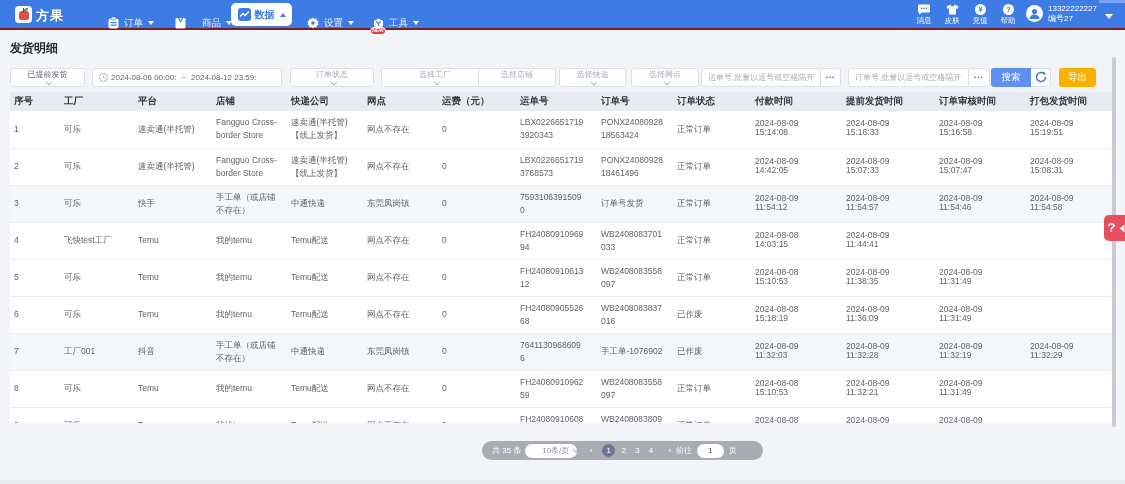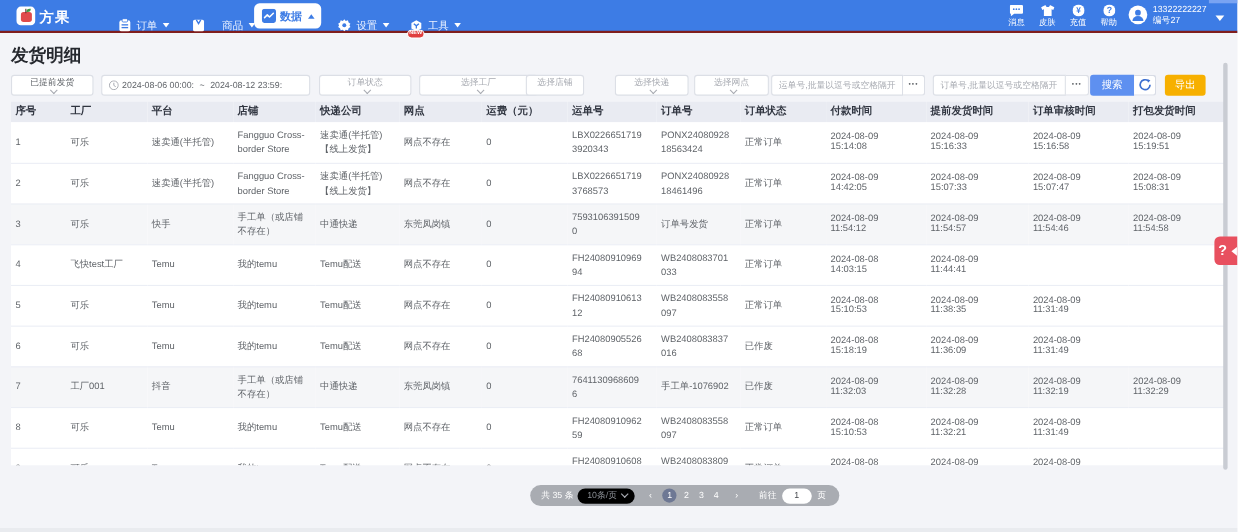--- a/index.html
+++ b/index.html
@@ -18,42 +18,42 @@
 .caret-up-b { width:0; height:0; border-left:3.5px solid transparent; border-right:3.5px solid transparent; border-bottom:4.5px solid #3D7CE5; margin-left:5px; }
 .navpill { position:absolute; left:231px; top:3px; width:61px; height:23px; background:#fff; border-radius:5px; display:flex; align-items:center; justify-content:center; color:#3D7CE5; font-size:10px; font-weight:bold; }
 .rtool { position:absolute; top:4px; width:34px; text-align:center; color:#fff; }
 .rtool .lbl { font-size:7.5px; margin-top:1px; }
 .rtool .ic { height:11px; display:flex; align-items:center; justify-content:center; }
 .avatar { position:absolute; left:1026px; top:5px; width:17px; height:17px; border-radius:50%; background:#fff; }
 .phone { position:absolute; left:1048px; top:4px; color:#fff; font-size:8px; line-height:10px; }
 .tr-corner { position:absolute; right:0; top:0; width:26px; height:2.5px; background:#79A3F2; }
 
 
-.title { position:absolute; left:10px; top:40px; font-size:16px; font-weight:bold; color:#25282e; }
+.title { position:absolute; left:10px; top:40px; font-size:12px; font-weight:bold; color:#25282e; }
 
 
 .fbox { position:absolute; top:68px; height:18.5px; background:#fff; border:1px solid #DCDFE6; border-radius:3px; font-size:8px; color:#5f6368; display:flex; align-items:center; white-space:nowrap; overflow:hidden; }
 .ph { color:#A8ABB2; }
 .fsel { justify-content:space-between; padding:0 6px;flex-direction:column; }
 .chev { width:5px; height:5px; border-right:1px solid #A8ABB2; border-bottom:1px solid #A8ABB2; transform:rotate(45deg) translateY(-2px); }
 .btn-search { position:absolute; left:991px; top:68px; width:40px; height:18.5px; background:#5E90F0; border-radius:3px 0 0 3px; color:#fff; font-size:9.5px; display:flex; align-items:center; justify-content:center; }
 .btn-refresh { position:absolute; left:1031px; top:68px; width:20px; height:18.5px; background:#fff; border:1px solid #D8DCE6; border-left:none; border-radius:0 3px 3px 0; display:flex; align-items:center; justify-content:center; }
 .btn-export { position:absolute; left:1059px; top:68px; width:37px; height:19px; background:#F7B000; border-radius:3px; color:#fff; font-size:9.5px; display:flex; align-items:center; justify-content:center; }
 
 
 .tablewrap { position:absolute; left:10px; top:92px; width:1105px; height:330.5px; overflow:hidden; background:#fff; }
 table { border-collapse:collapse; table-layout:fixed; width:1105px; font-size:8.5px; color:#5f6368; }
 th { background:#E9EBF2; height:19px; font-size:9.5px; font-weight:bold; color:#303540; text-align:left; padding:0 4px; }
 td { height:37px; border-bottom:1px solid #EBEEF5; padding:0 4px; vertical-align:middle; line-height:13px; }
 tr.g td { background:#F5F6F8; }
 .dt { display:inline-block; font-size:8.5px; line-height:9px; }
 
 
 .pager { position:absolute; left:482px; top:441px; width:281px; height:19px; background:#A9ACB2; border-radius:9.5px; display:flex; align-items:center; color:#fff; font-size:8px; }
-.psel { width:52px; height:14px; background:#000000; border-radius:7px; color:#8a8e94; font-size:8px; display:flex; align-items:center; justify-content:center; margin:0 4px; }
+.psel { width:52px; height:14px; background:#ffffff; border-radius:7px; color:#8a8e94; font-size:8px; display:flex; align-items:center; justify-content:flex-end; margin:0 4px; }
 .pnum { width:13.5px; text-align:center; }
 .pcur { width:13px; height:13px; line-height:13px; border-radius:50%; background:#6E7894; text-align:center; }
 .pinput { width:27px; height:14px; background:#fff; border-radius:7px; color:#45484d; text-align:center; line-height:14px; margin:0 5px; }
 
 
 .scrollbar { position:absolute; left:1112px; top:57px; width:3.5px; height:370px; background:#C9CCD3; border-radius:2px; }
 .helpbtn { position:absolute; left:1104px; top:215px; width:21px; height:26px; background:#E8505F; border-radius:5px 0 0 5px; color:#fff; font-weight:bold; font-size:13px; line-height:26px; text-align:center; }
 .botline { position:absolute; left:0; top:480px; width:1125px; height:4px; background:#E9EBEF; }
 </style>
 </head>
@@ -177,21 +177,21 @@
     <span>2024-08-12 23:59:</span>
 </div>
 <div class="fbox fsel" style="left:290px;width:84px;">
     <span class="ph">订单状态</span>
     <span class="chev"></span>
   </div>
 <div class="fbox fsel" style="left:381px;width:108px;align-items:center;">
     <span class="ph">选择工厂</span>
     <span class="chev"></span>
   </div>
-<div class="fbox fsel" style="left:478px;width:53px;gap:33px;">
+<div class="fbox fsel" style="left:478px;width:78px;gap:33px;">
     <span class="ph">选择店铺</span>
     <span class="chev"></span>
   </div>
 <div class="fbox fsel" style="left:559px;width:67px;">
     <span class="ph">选择快递</span>
     <span class="chev"></span>
   </div>
 <div class="fbox fsel" style="left:631px;width:68px;font-family:Liberation Serif, serif;">
     <span class="ph">选择网点</span>
     <span class="chev"></span>
@@ -402,21 +402,21 @@
 
 <div class="pager">
   <span style="margin-left:10px;">共 35 条</span>
   <span class="psel">10条/页 <span class="chev" style="margin-left:3px;"></span></span>
   <span style="width:12px;text-align:center;margin-left:4px;">‹</span>
   <span class="pcur" style="margin-left:5px;margin-right:2px;">1</span>
   <span class="pnum">2</span>
     <span class="pnum">3</span>
     <span class="pnum">4</span>
   <span style="width:12px;text-align:center;margin-left:6px;">›</span>
-  <span style="margin-left:14px;">前往</span>
+  <span style="margin-left:0;">前往</span>
   <span class="pinput">1</span>
   <span>页</span>
 </div>
 
 <div class="scrollbar"></div>
 <div class="helpbtn"><span style="position:relative;left:-3px;">?</span><svg width="7" height="9" viewBox="0 0 7 9" style="position:absolute;right:0;top:9px;">
       <path d="M6.5 0.5 L1.5 4.5 L6.5 8.5 Z" fill="#fff"></path>
     </svg></div>
 <div class="botline"></div>
 

